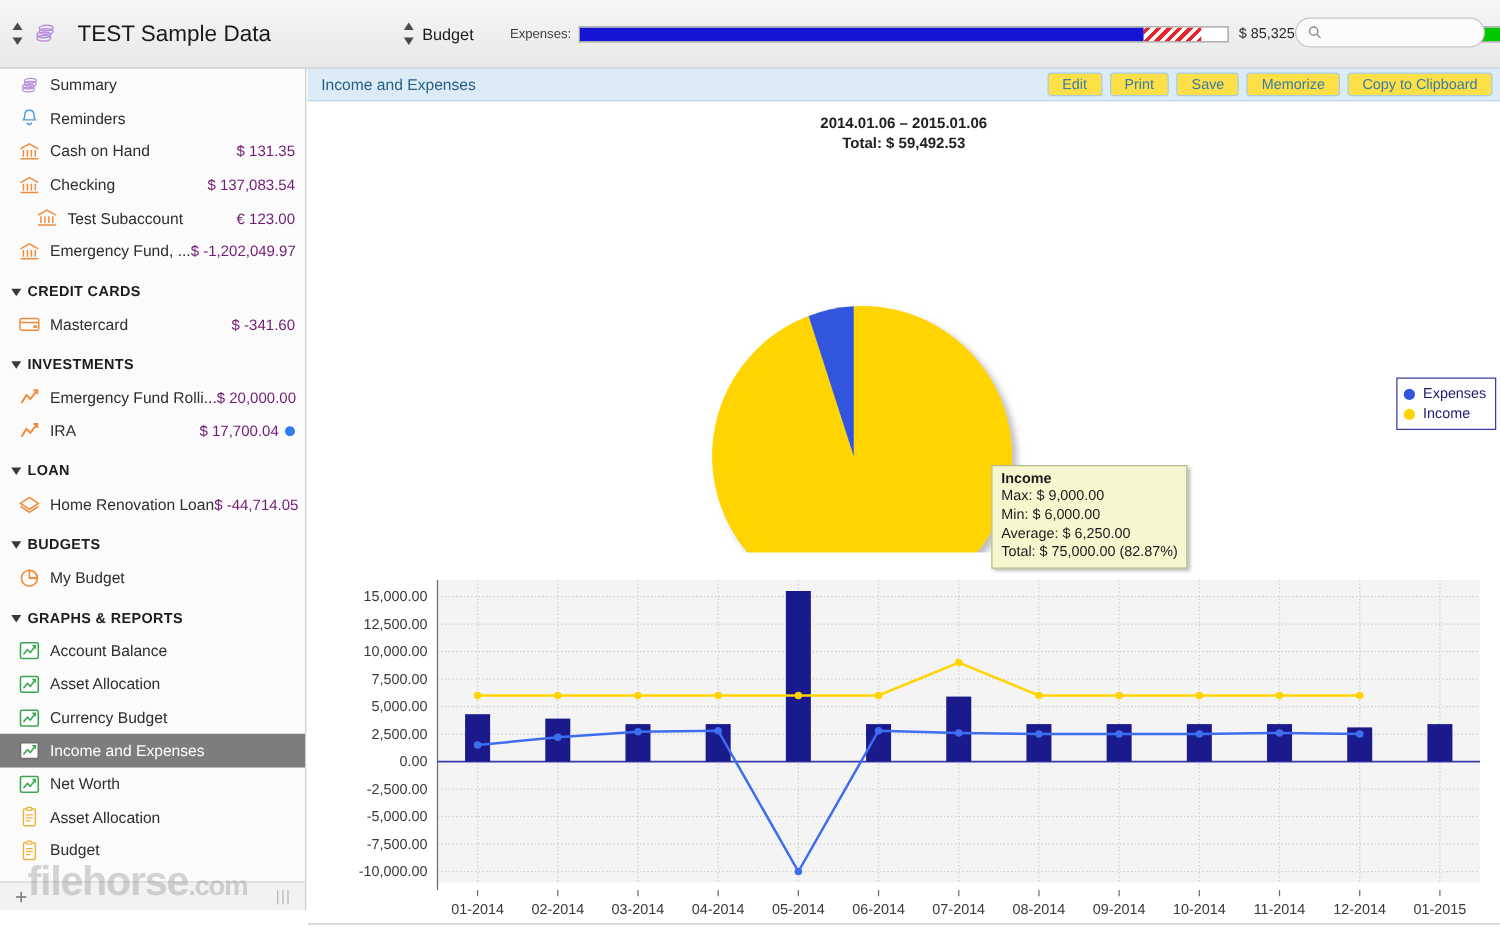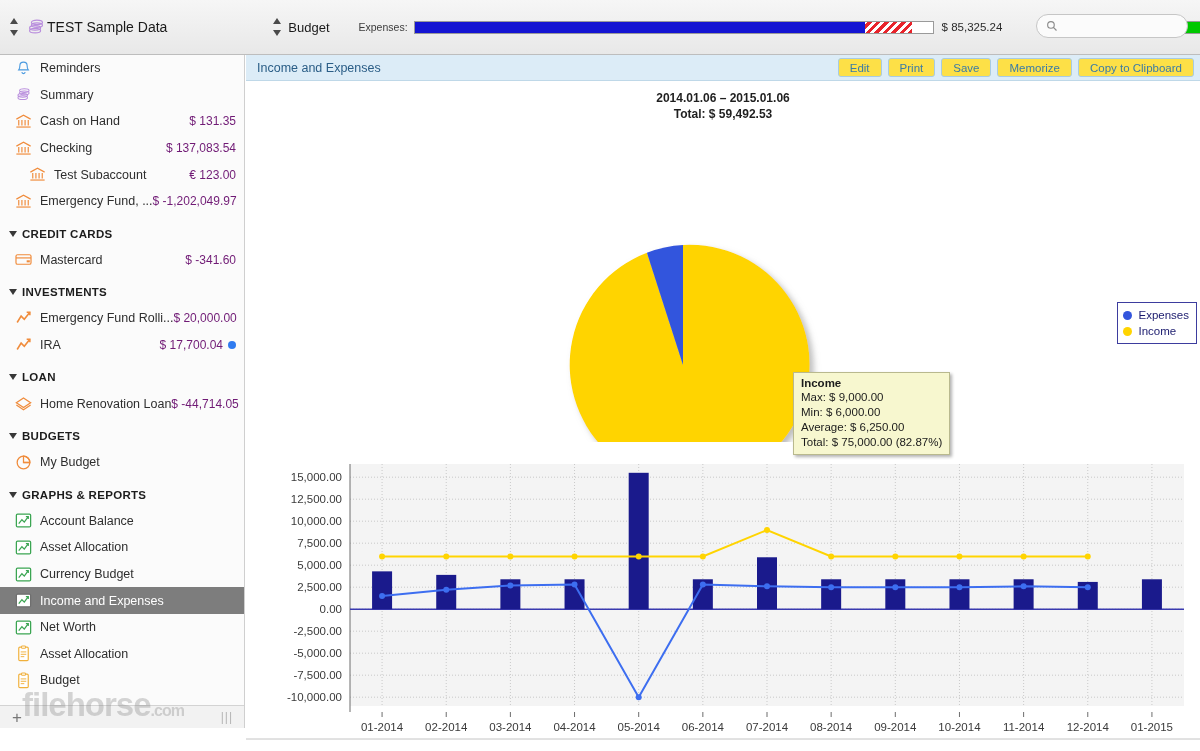--- a/index.html
+++ b/index.html
@@ -24,21 +24,21 @@
   }
   .tb-stepper:before, .tb-stepper:after {
     content: ""; position: absolute; left: 0;
     border-left: 4.5px solid transparent; border-right: 4.5px solid transparent;
   }
   .tb-stepper:before { top: 1px; border-bottom: 6px solid #4a4a4a; }
   .tb-stepper:after  { bottom: 1px; border-top: 6px solid #4a4a4a; }
 
   .coins-icon { width: 22px; height: 22px; flex: none; }
   .file-title {
-    font-size: 14px; color: #1a1a1a; margin-left: 0; white-space: nowrap;
+    font-size: 18px; color: #1a1a1a; margin-left: 15px; white-space: nowrap;
   }
 
   .budget-group { display: flex; align-items: center; margin-left: 96px; flex: none; }
   .budget-label { font-size: 13px; color: #1a1a1a; }
 
   .bars-block { margin-left: 16px; display: flex; gap: 3px; }
   .bar-row { display: flex; align-items: center; height: 13px; }
   .bar-caption {
     font-size: 10.5px; color: #3c3c3c; width: 62px; text-align: right;
     margin-right: 6px; white-space: nowrap;
@@ -112,21 +112,21 @@
   }
   .plus-btn { font-size: 17px; color: #777; line-height: 1; }
   .grip { color: #b5b5b5; font-size: 12px; letter-spacing: 1px; }
 
   
   .watermark {
     position: absolute; left: 22px; top: 686px; z-index: 30;
     font-size: 33px; font-weight: bold; color: rgba(130,130,130,.33);
     letter-spacing: -1px; pointer-events: none; white-space: nowrap;
   }
-  .watermark .dotcom { font-size: 16px; }
+  .watermark .dotcom { font-size: 22px; }
 
   
   .main {
     position: absolute; left: 246px; top: 55px; width: 954px; height: 696px;
     background: #ffffff;
   }
   .panel-header {
     height: 26px; background: #dcecf7; border-bottom: 1px solid #bfd8e8;
     display: flex; align-items: center; padding: 0 6px;
   }
@@ -219,36 +219,36 @@
         </svg>
         <input type="text" value="" placeholder="" style="">
       </div>
     </div>
   </div>
 
   <div class="sidebar">
 
     <div class="side-row">
       <svg class="side-icon" viewBox="0 0 24 24">
-        <path d="M12 4c-2.8 0-4.6 2-4.6 4.6 0 3.4-1.4 5.2-1.4 5.2h12s-1.4-1.8-1.4-5.2C16.6 6 14.8 4 12 4z" fill="none" stroke="#4a9ae0" stroke-width="1.4"></path>
-        <path d="M10 16.5a2 2 0 0 0 4 0" fill="none" stroke="#4a9ae0" stroke-width="1.4"></path>
-      </svg>
-      <span class="side-label">Reminders</span>
-    </div>
-
-    <div class="side-row">
-      <svg class="side-icon" viewBox="0 0 24 24">
         <g fill="none" stroke="#b98edd" stroke-width="1.3">
           <ellipse cx="13" cy="7" rx="6" ry="2.4"></ellipse>
           <ellipse cx="13" cy="10" rx="6" ry="2.4"></ellipse>
           <ellipse cx="11" cy="13" rx="6" ry="2.4"></ellipse>
           <ellipse cx="11" cy="16" rx="6" ry="2.4"></ellipse>
         </g>
       </svg>
       <span class="side-label">Summary</span>
+    </div>
+
+    <div class="side-row">
+      <svg class="side-icon" viewBox="0 0 24 24">
+        <path d="M12 4c-2.8 0-4.6 2-4.6 4.6 0 3.4-1.4 5.2-1.4 5.2h12s-1.4-1.8-1.4-5.2C16.6 6 14.8 4 12 4z" fill="none" stroke="#4a9ae0" stroke-width="1.4"></path>
+        <path d="M10 16.5a2 2 0 0 0 4 0" fill="none" stroke="#4a9ae0" stroke-width="1.4"></path>
+      </svg>
+      <span class="side-label">Reminders</span>
     </div>
 
     <div class="side-row">
       <svg class="side-icon" viewBox="0 0 24 24">
         <g stroke="#f08c3c" stroke-width="1.5" fill="none">
           <path d="M3 9l9-5 9 5"></path>
             <path d="M3 19h18"></path>
           <line x1="6" y1="10" x2="6" y2="17"></line>
             <line x1="10" y1="10" x2="10" y2="17"></line>
           <line x1="14" y1="10" x2="14" y2="17"></line>

